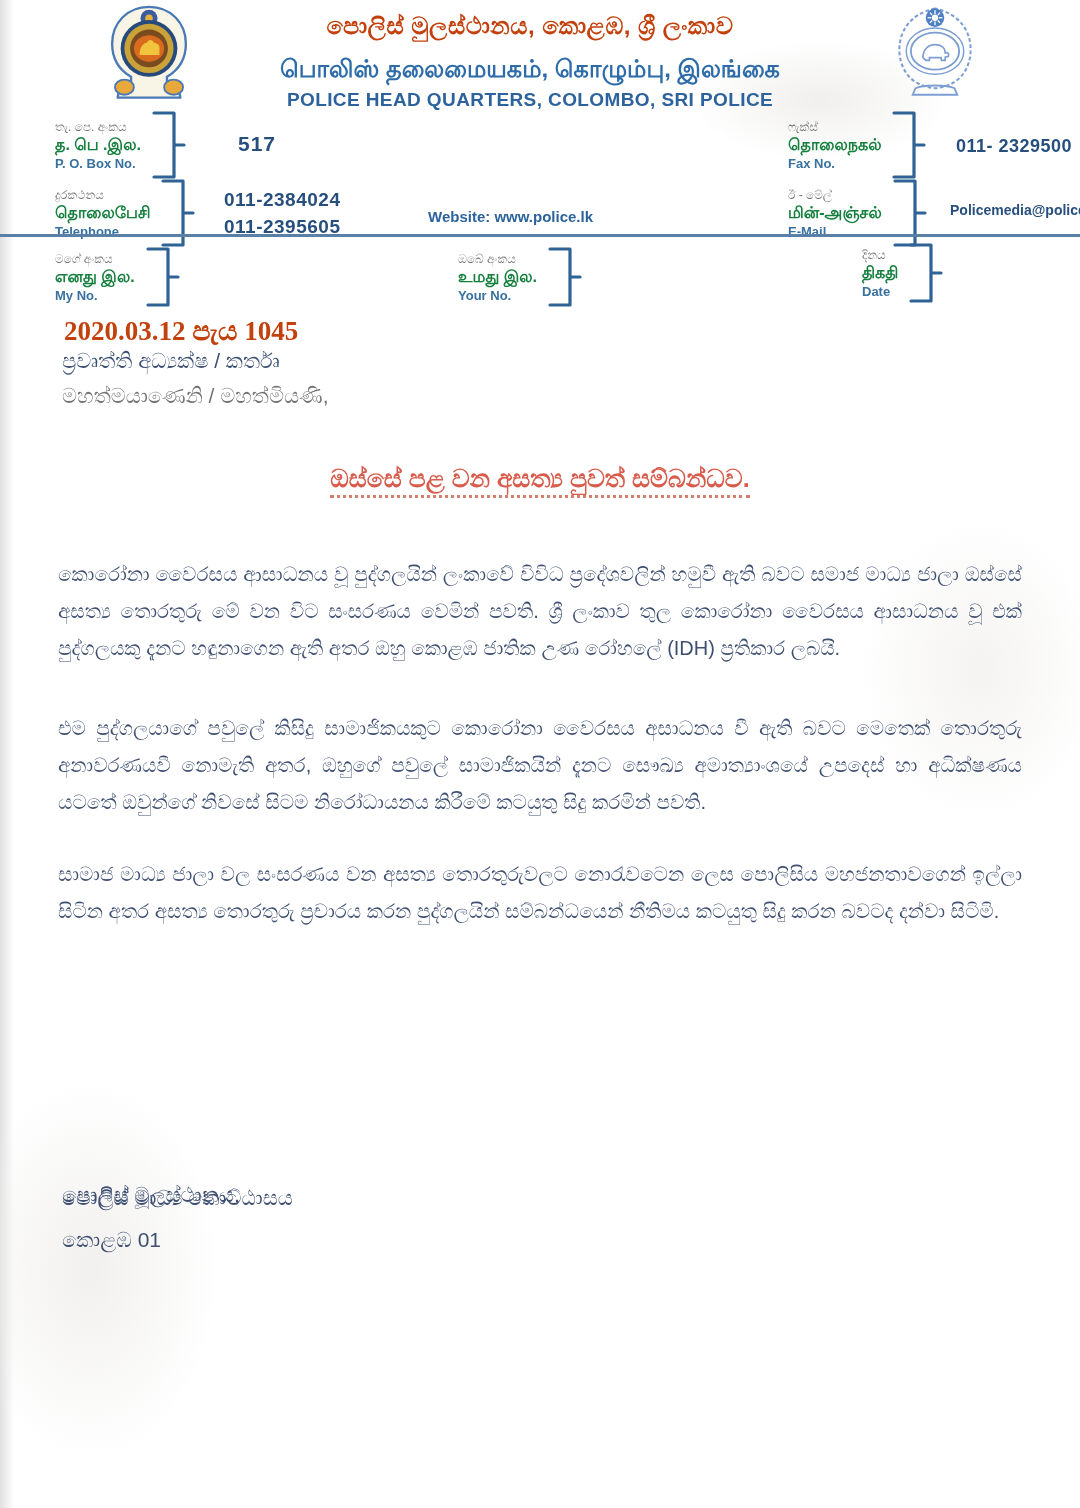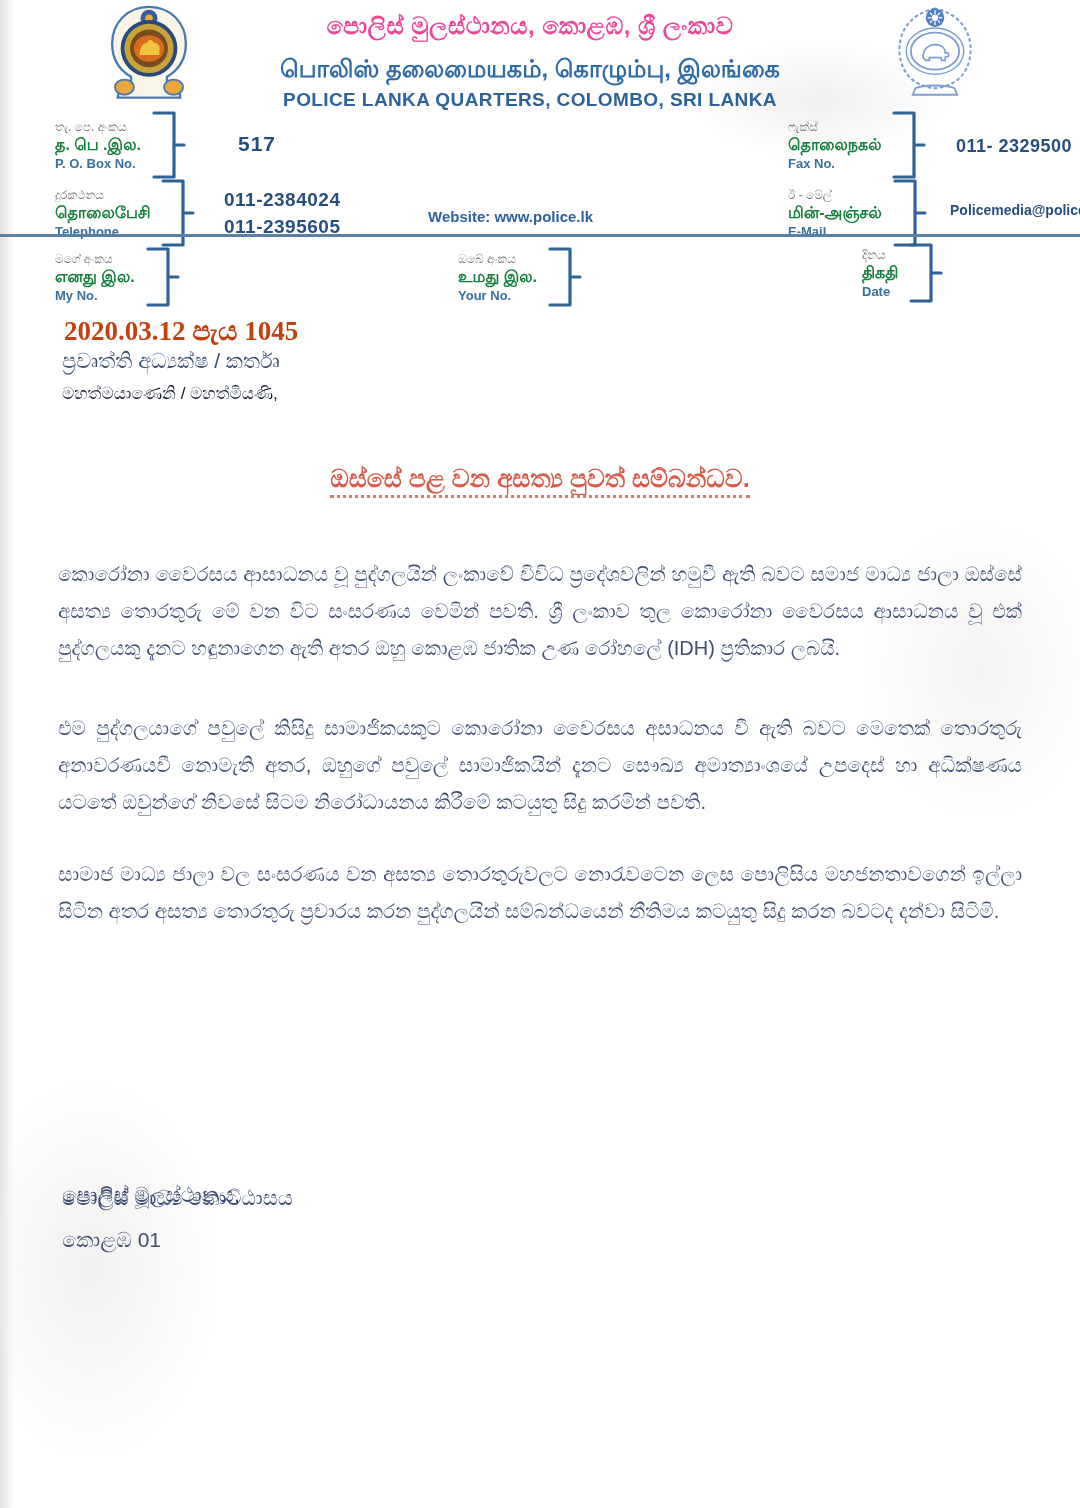--- a/index.html
+++ b/index.html
@@ -19,21 +19,21 @@
   .scan-blotch-2{position:absolute;left:860px;top:520px;width:240px;height:300px;border-radius:50%;
     background:radial-gradient(closest-side,#f4f3f1,rgba(255,255,255,0));pointer-events:none;}
   .scan-blotch-3{position:absolute;left:-40px;top:1080px;width:260px;height:380px;border-radius:50%;
     background:radial-gradient(closest-side,#f1f0ee,rgba(255,255,255,0));pointer-events:none;}
 
   
   .emblem{position:absolute;}
   .emblem-left{left:90px;top:4px;width:118px;height:104px;}
   .emblem-right{left:876px;top:2px;width:118px;height:102px;}
   .header-title{position:absolute;left:225px;top:12px;width:610px;text-align:center;}
-  .ht-si{font-size:24px;font-weight:600;color:#ec4899;letter-spacing:.5px;}
+  .ht-si{font-size:24px;font-weight:600;color:#c2410c;letter-spacing:.5px;}
   .ht-ta{font-size:24px;font-weight:700;color:#2e6ca9;margin-top:15px;}
   .ht-en{font-size:19px;font-weight:700;color:#2d639c;margin-top:3px;letter-spacing:.4px;}
 
   
   .field{position:absolute;display:flex;align-items:stretch;}
   .field .labels{display:flex;flex-direction:column;justify-content:center;}
   .lbl-si{font-size:12px;color:#737373;line-height:16px;}
   .lbl-ta{font-size:16px;font-weight:700;color:#15803d;line-height:20px;}
   .lbl-en{font-size:13px;font-weight:700;color:#38719f;line-height:17px;}
   .bracket{flex:0 0 auto;margin-left:10px;}
@@ -50,21 +50,21 @@
   .f-myno{left:55px;top:246px;}
   .f-yourno{left:458px;top:246px;}
   .f-date{left:862px;top:242px;}
 
   .rule{position:absolute;left:0;top:234px;width:1080px;height:3px;background:#5a80a8;}
 
   
   .dateline{position:absolute;left:64px;top:316px;font-family:"Liberation Serif","DejaVu Serif",serif;
     font-weight:700;font-size:27px;color:#c2410c;}
   .addr1{position:absolute;left:62px;top:349px;font-size:21px;color:#3c5074;}
-  .addr2{position:absolute;left:62px;top:384px;font-size:17px;color:#0f172a;}
+  .addr2{position:absolute;left:62px;top:384px;font-size:21px;color:#737373;}
 
   .subject{position:absolute;left:80px;top:452px;width:920px;text-align:center;
     font-size:25px;font-weight:700;color:#d85c4c;line-height:52px;}
   .subject .uline{border-bottom:3px dotted #d87c6c;padding-bottom:3px;}
 
   .para{position:absolute;left:58px;width:964px;font-size:20px;line-height:37px;
     color:#3e4f72;text-align:justify;}
   .p1{top:556px;}
   .p2{top:710px;}
   .p3{top:856px;}
@@ -95,21 +95,21 @@
       <ellipse cx="60" cy="47" rx="16" ry="14" fill="#d96b1e"></ellipse>
       <path d="M50 54 C50 46 54 41 58 41 C59 37 64 37 65 41 C70 41 72 45 71 49 L71 54 Z" fill="#f0c43c"></path>
       <ellipse cx="34" cy="88" rx="10" ry="8" fill="#e8a83c" stroke="#4a7ab5" stroke-width="2"></ellipse>
       <ellipse cx="86" cy="88" rx="10" ry="8" fill="#e8a83c" stroke="#4a7ab5" stroke-width="2"></ellipse>
     </svg>
   </div>
 
   <div class="header-title">
     <div class="ht-si">පොලිස් මුලස්ථානය, කොළඹ, ශ්‍රී ලංකාව</div>
     <div class="ht-ta">பொலிஸ் தலைமையகம், கொழும்பு, இலங்கை</div>
-    <div class="ht-en">POLICE LANKA QUARTERS, COLOMBO, SRI LANKA</div>
+    <div class="ht-en">POLICE HEAD QUARTERS, COLOMBO, SRI POLICE</div>
   </div>
 
   <div class="emblem emblem-right">
     <svg viewBox="0 0 120 110" width="118" height="102">
       <path d="M60 7 C32 13 19 34 22 58 C25 79 39 91 60 93 C81 91 95 79 98 58 C101 34 88 13 60 7 Z" fill="none" stroke="#7d9ed2" stroke-width="2.2" stroke-dasharray="4 2.6"></path>
       <circle cx="60" cy="17" r="10" fill="#4c7fc4"></circle>
       <circle cx="60" cy="17" r="3.4" fill="#ffffff"></circle>
       <g stroke="#ffffff" stroke-width="1.4">
         <line x1="60" y1="9" x2="60" y2="13"></line>
           <line x1="60" y1="21" x2="60" y2="25"></line>

